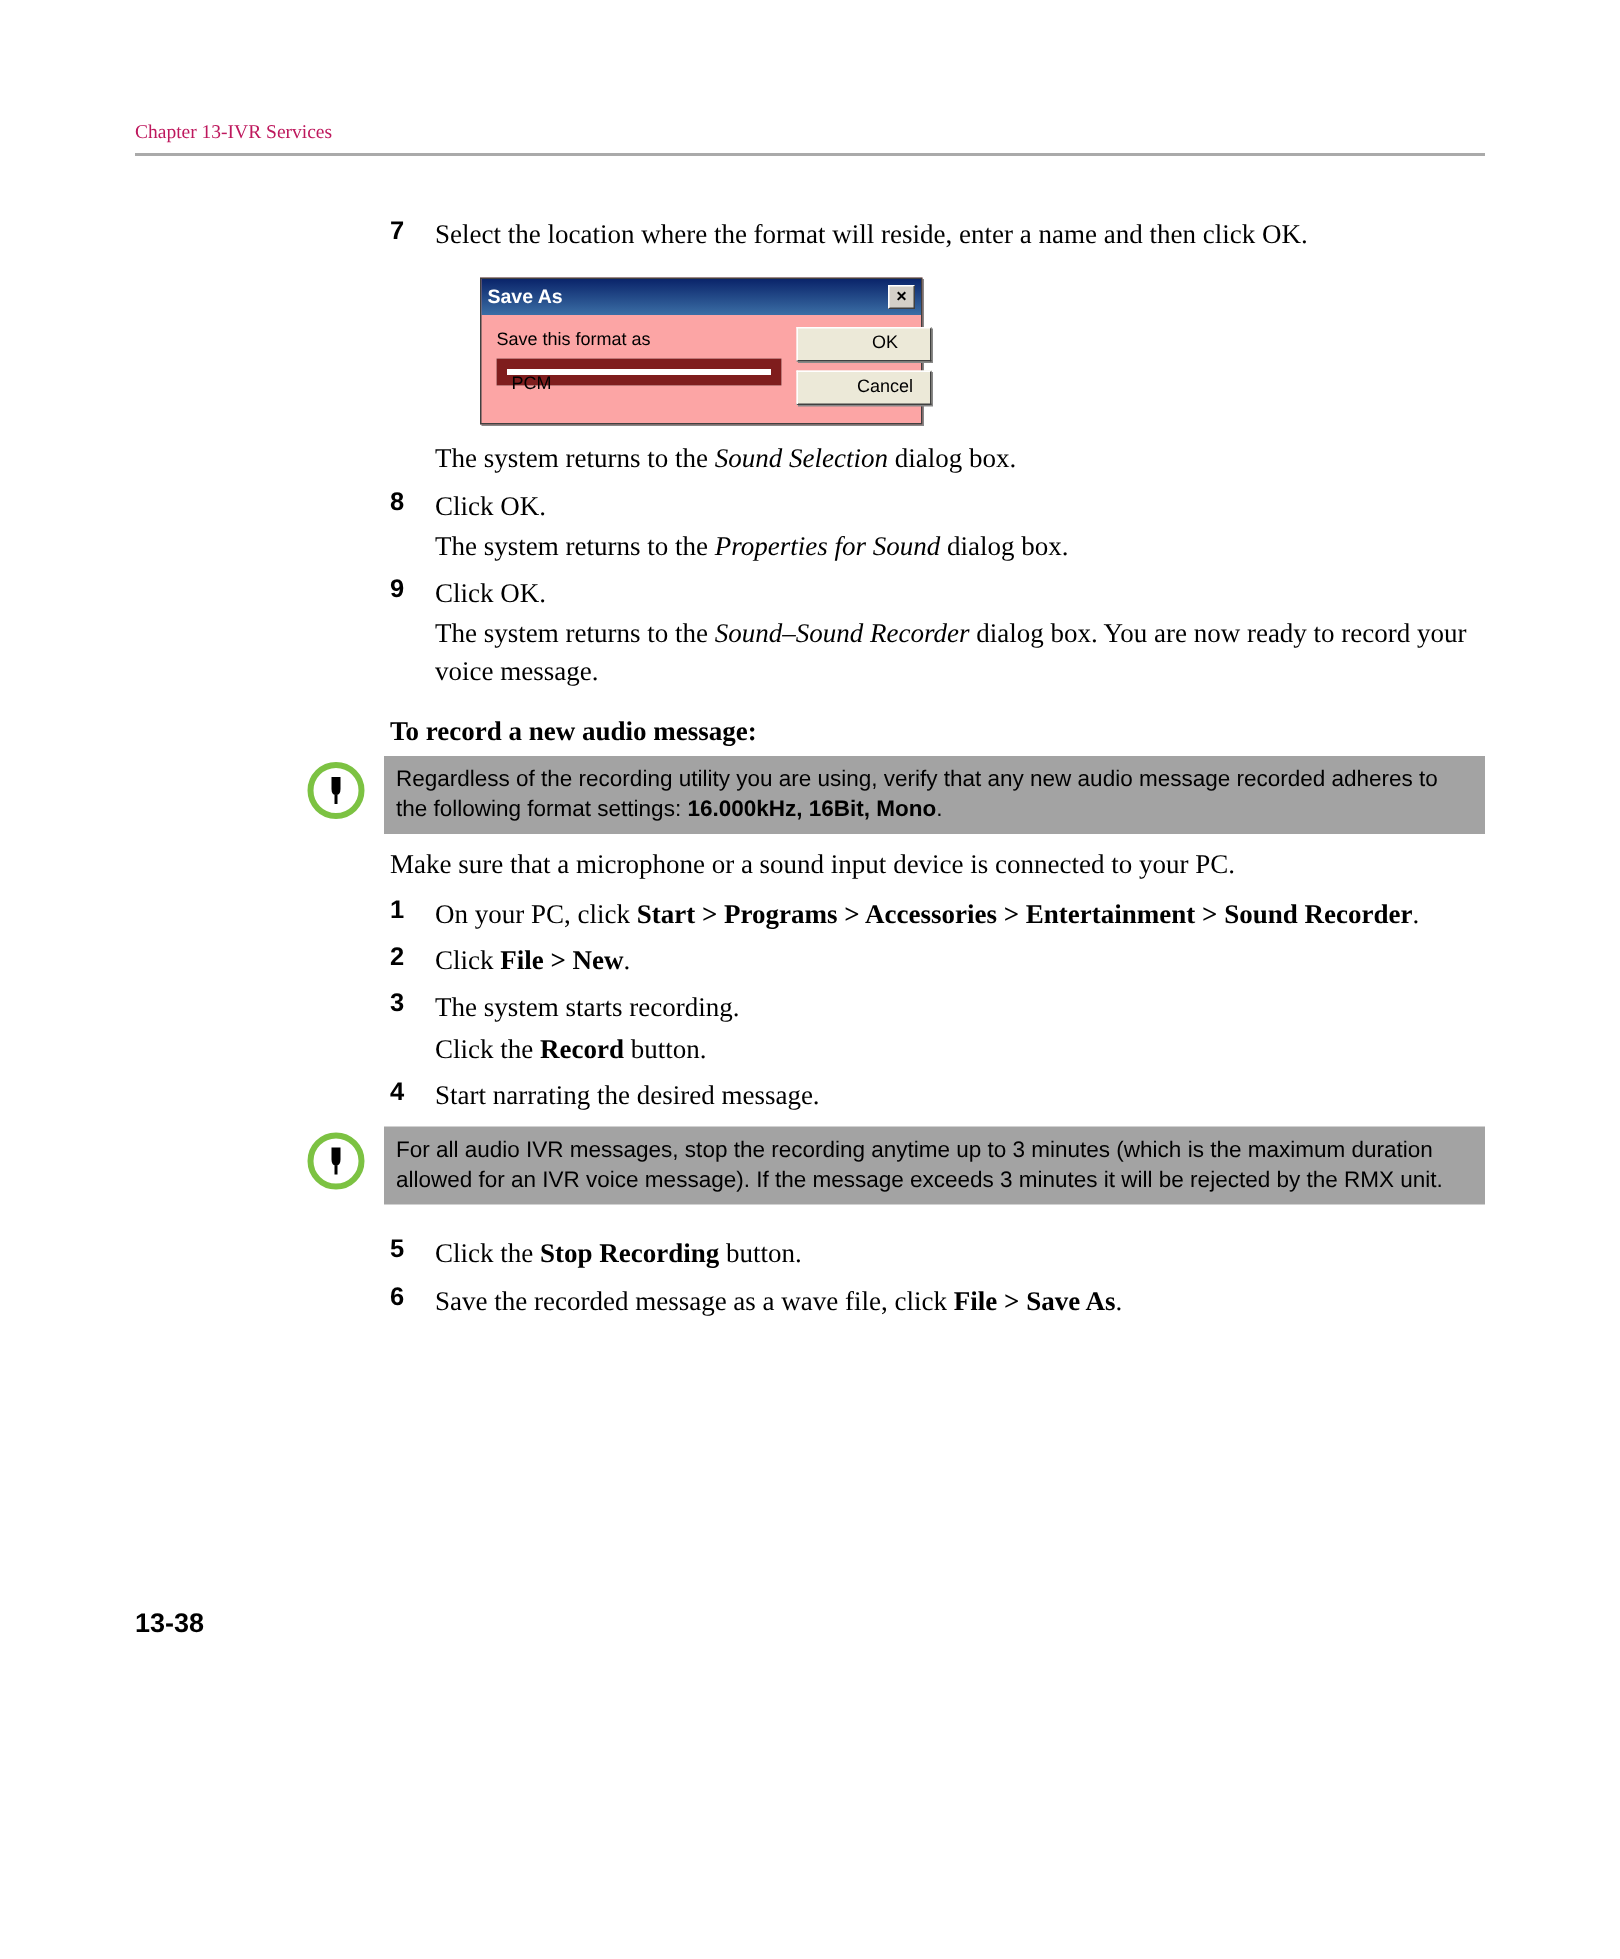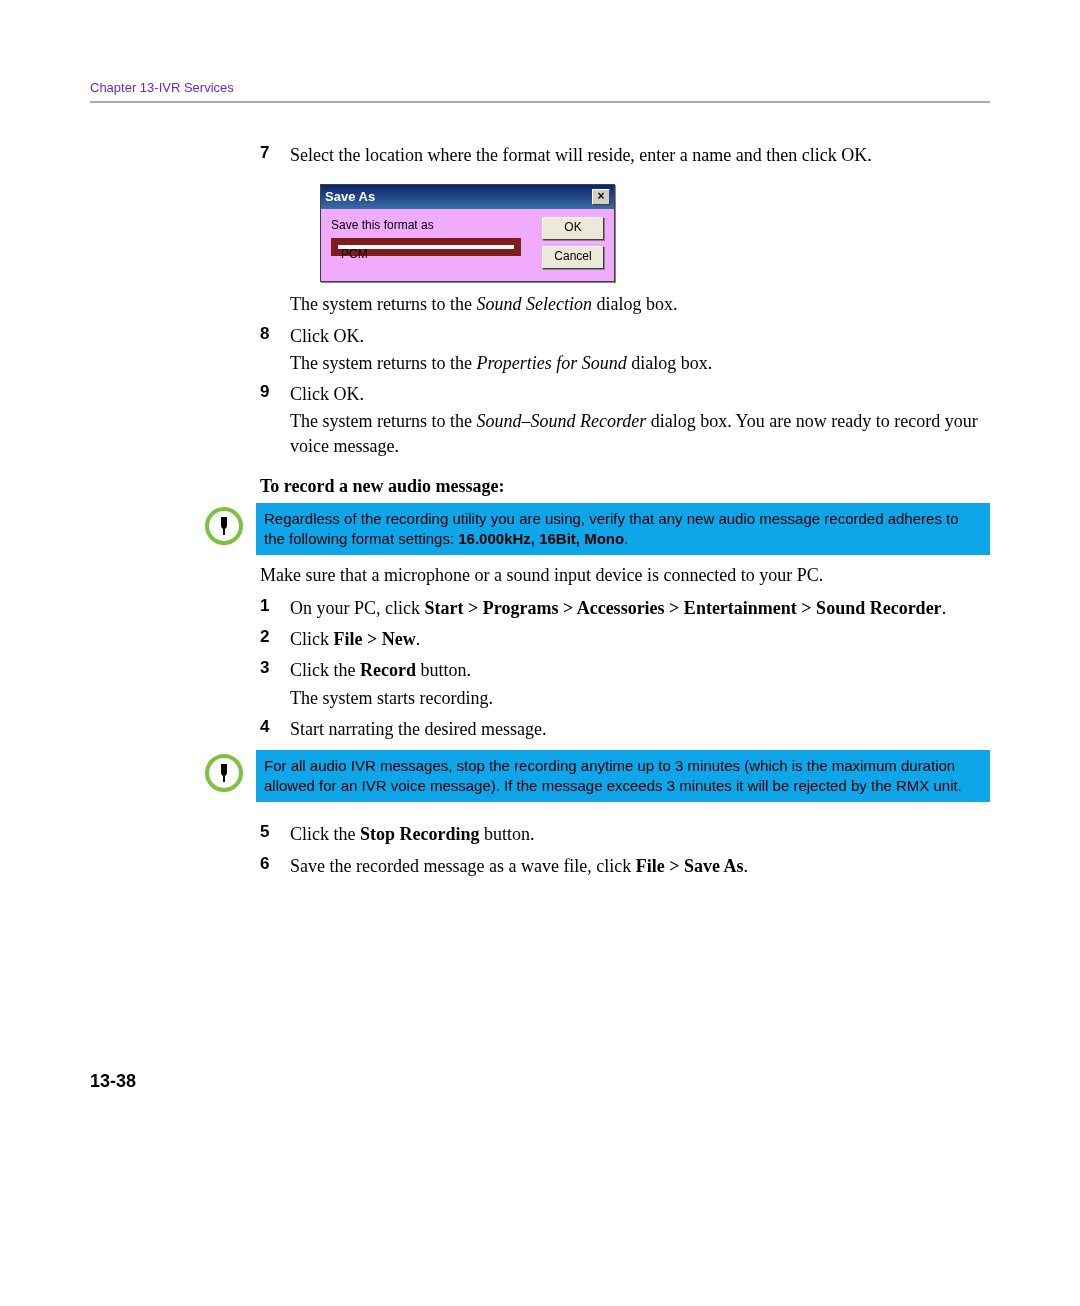--- a/index.html
+++ b/index.html
@@ -7,22 +7,22 @@
     padding: 80px 90px 60px 90px;
     font-family: "Book Antiqua", Palatino, serif;
     font-size: 18px;
     color: #000;
     width: 1080px;
     box-sizing: border-box;
     background: #fff;
   }
   .header {
     font-size: 13px;
-    font-family: Liberation Sans, sans-serif;
-    color: #6d28d9;
+    font-family: Liberation Serif, serif;
+    color: #be185d;
     margin-bottom: 6px;
   }
   .rule {
     border-top: 2px solid #aaa;
     margin-bottom: 40px;
   }
   .content {
     margin-left: 170px;
   }
   .step {
@@ -70,32 +70,32 @@
     display: flex;
     align-items: center;
     justify-content: center;
     margin-right: 13px;
     flex-shrink: 0;
     margin-top: 4px;
     box-sizing: border-box;
   }
   .note-icon svg { width: 14px; height: 22px; }
   .note-box {
-    background: #0ea5e9;
+    background: #a3a3a3;
     font-family: Arial, sans-serif;
     font-size: 15px;
     padding: 6px 8px;
     line-height: 1.35;
     flex: 1;
   }
   .dialog {
     width: 293px;
     margin: 10px 0 10px 30px;
     border: 1px solid #404040;
-    background: #f0abfc;
+    background: #fca5a5;
     font-family: Tahoma, Arial, sans-serif;
     font-size: 12px;
     box-shadow: 1px 1px 0 #888;
   }
   .titlebar {
     background: linear-gradient(to bottom, #0a246a, #3b6ea5);
     color: #fff;
     font-weight: bold;
     padding: 3px 4px;
     display: flex;
@@ -143,20 +143,21 @@
     width: 60px;
     height: 21px;
     background: #ece9d8;
     border: 1px solid #404040;
     border-top-color: #fff;
     border-left-color: #fff;
     font-size: 12px;
     text-align: center;
     line-height: 19px;
     box-shadow: 1px 1px 0 #888;
+    padding-left: 28px;
   }
   .page-num {
     font-family: Arial, sans-serif;
     font-weight: bold;
     font-size: 18px;
     margin-top: 190px;
   }
   .gap { height: 10px; }
 </style>
 </head>
@@ -236,22 +237,22 @@
   <div class="step">
     <div class="num">2</div>
     <div class="body">
         <p><span>Click </span><span class="bold">File &gt; New</span><span>.</span></p>
       </div>
   </div>
 
   <div class="step">
     <div class="num">3</div>
     <div class="body">
+      <p>The system starts recording.</p>
       <p><span>Click the </span><span class="bold">Record</span><span> button.</span></p>
-      <p>The system starts recording.</p>
     </div>
   </div>
 
   <div class="step">
     <div class="num">4</div>
     <div class="body">
         <p>Start narrating the desired message.</p>
       </div>
   </div>
 

